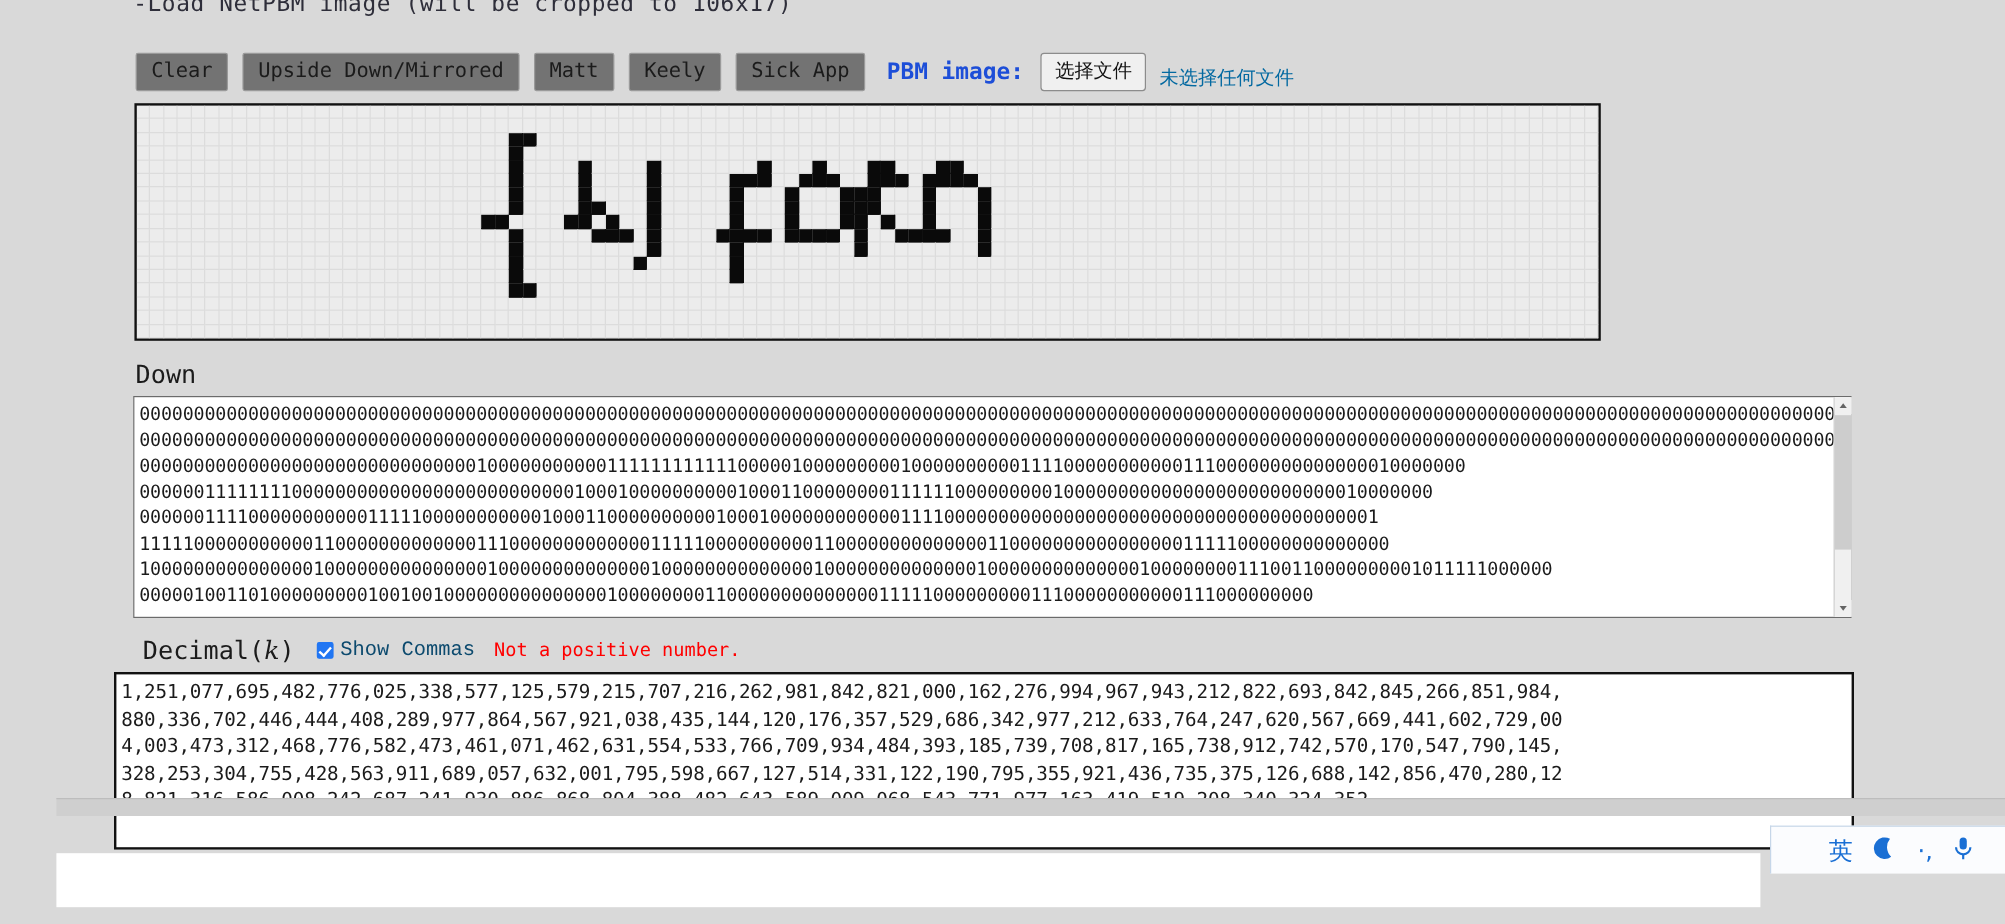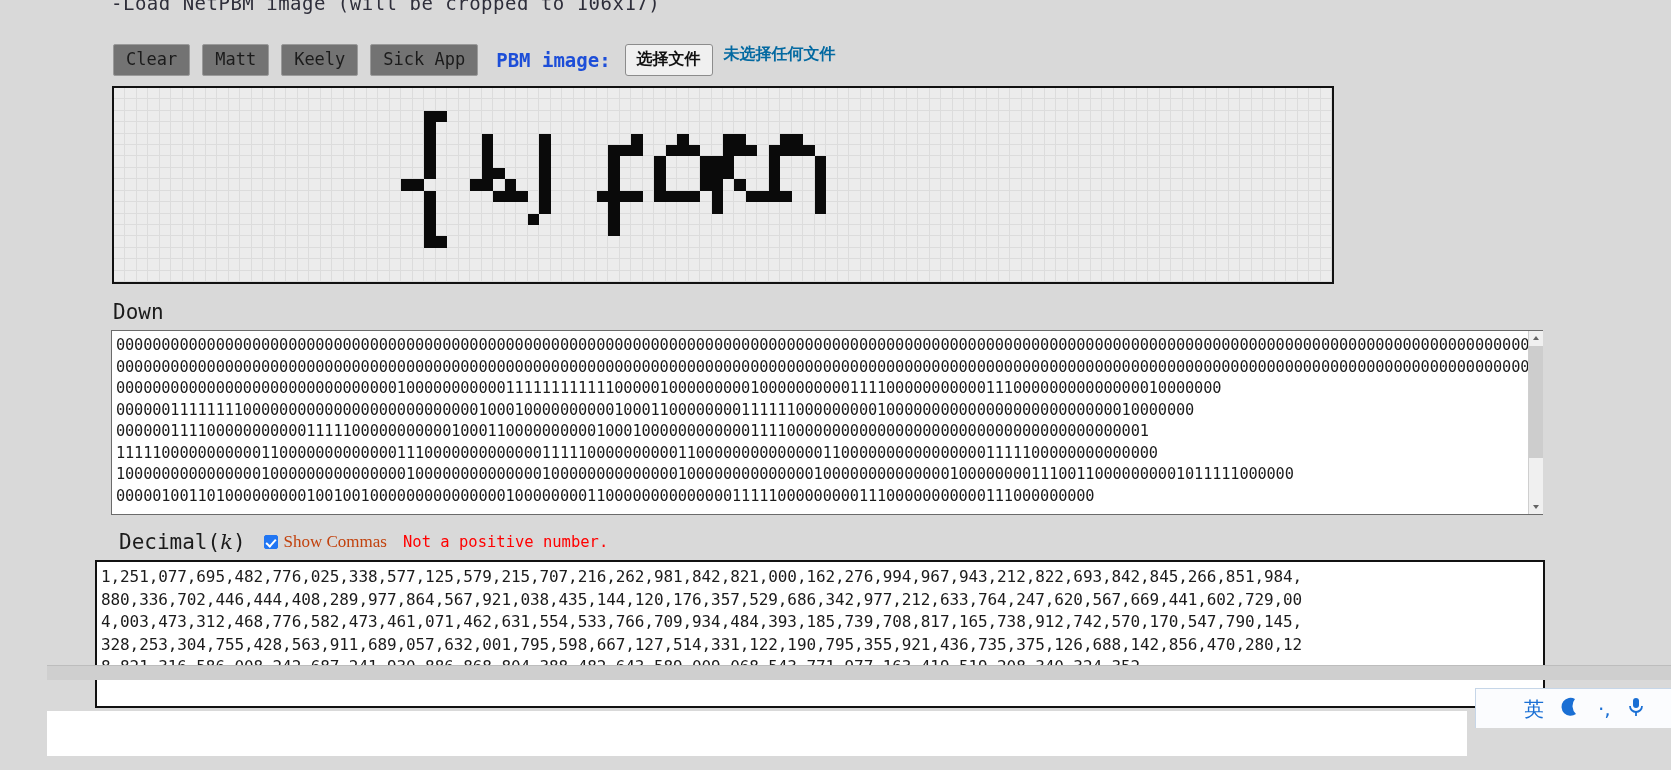--- a/index.html
+++ b/index.html
@@ -47,22 +47,21 @@
   .pbm-label {
     font-family: "DejaVu Sans Mono", "Liberation Mono", monospace;
     font-size: 19px;
     color: #1d4ed8;
     margin-right: 14px;
     margin-left: 6px;
     font-weight: bold;
   }
   .file-wrap {
     display: inline-flex;
-    align-items: flex-start;
-    font-weight: bold;
+    align-items: flex-end;
   }
   .file-btn {
     font-family: "DejaVu Sans", "Liberation Sans", sans-serif;
     font-size: 16px;
     color: #111;
     background: #f0f0f0;
     border: 1px solid #8c8c8c;
     border-radius: 3px;
     padding: 4px 11px 5px 11px;
     cursor: pointer;
@@ -183,23 +182,23 @@
   #commas-box::after {
     content: "";
     position: absolute;
     left: 3.5px; top: 1px;
     width: 4px; height: 8px;
     border: solid #fff;
     border-width: 0 2px 2px 0;
     transform: rotate(42deg);
   }
   #commas-label {
-    font-family: Liberation Serif, serif;
+    font-family: Liberation Mono, monospace;
     font-size: 17px;
-    color: #c2410c;
+    color: #0c4a6e;
     margin-left: 6px;
     cursor: pointer;
   }
   #err-msg {
     font-family: "DejaVu Sans Mono", "Liberation Mono", monospace;
     font-size: 15.5px;
     color: #ff0000;
     margin-left: 16px;
   }
   #dec-area {
@@ -253,20 +252,21 @@
 </style>
 </head>
 <body>
 
 <div id="page">
 
   <div class="title-line">-Load NetPBM image (will be cropped to 106x17)</div>
 
   <div class="toolbar">
     <button class="btn">Clear</button>
+    <button class="btn">Upside Down/Mirrored</button>
     <button class="btn">Matt</button>
     <button class="btn">Keely</button>
     <button class="btn">Sick App</button>
     <span class="pbm-label">PBM image:</span>
     <span class="file-wrap">
       <span class="file-btn">选择文件</span>
       <span class="file-none">未选择任何文件</span>
     </span>
   </div>
 

